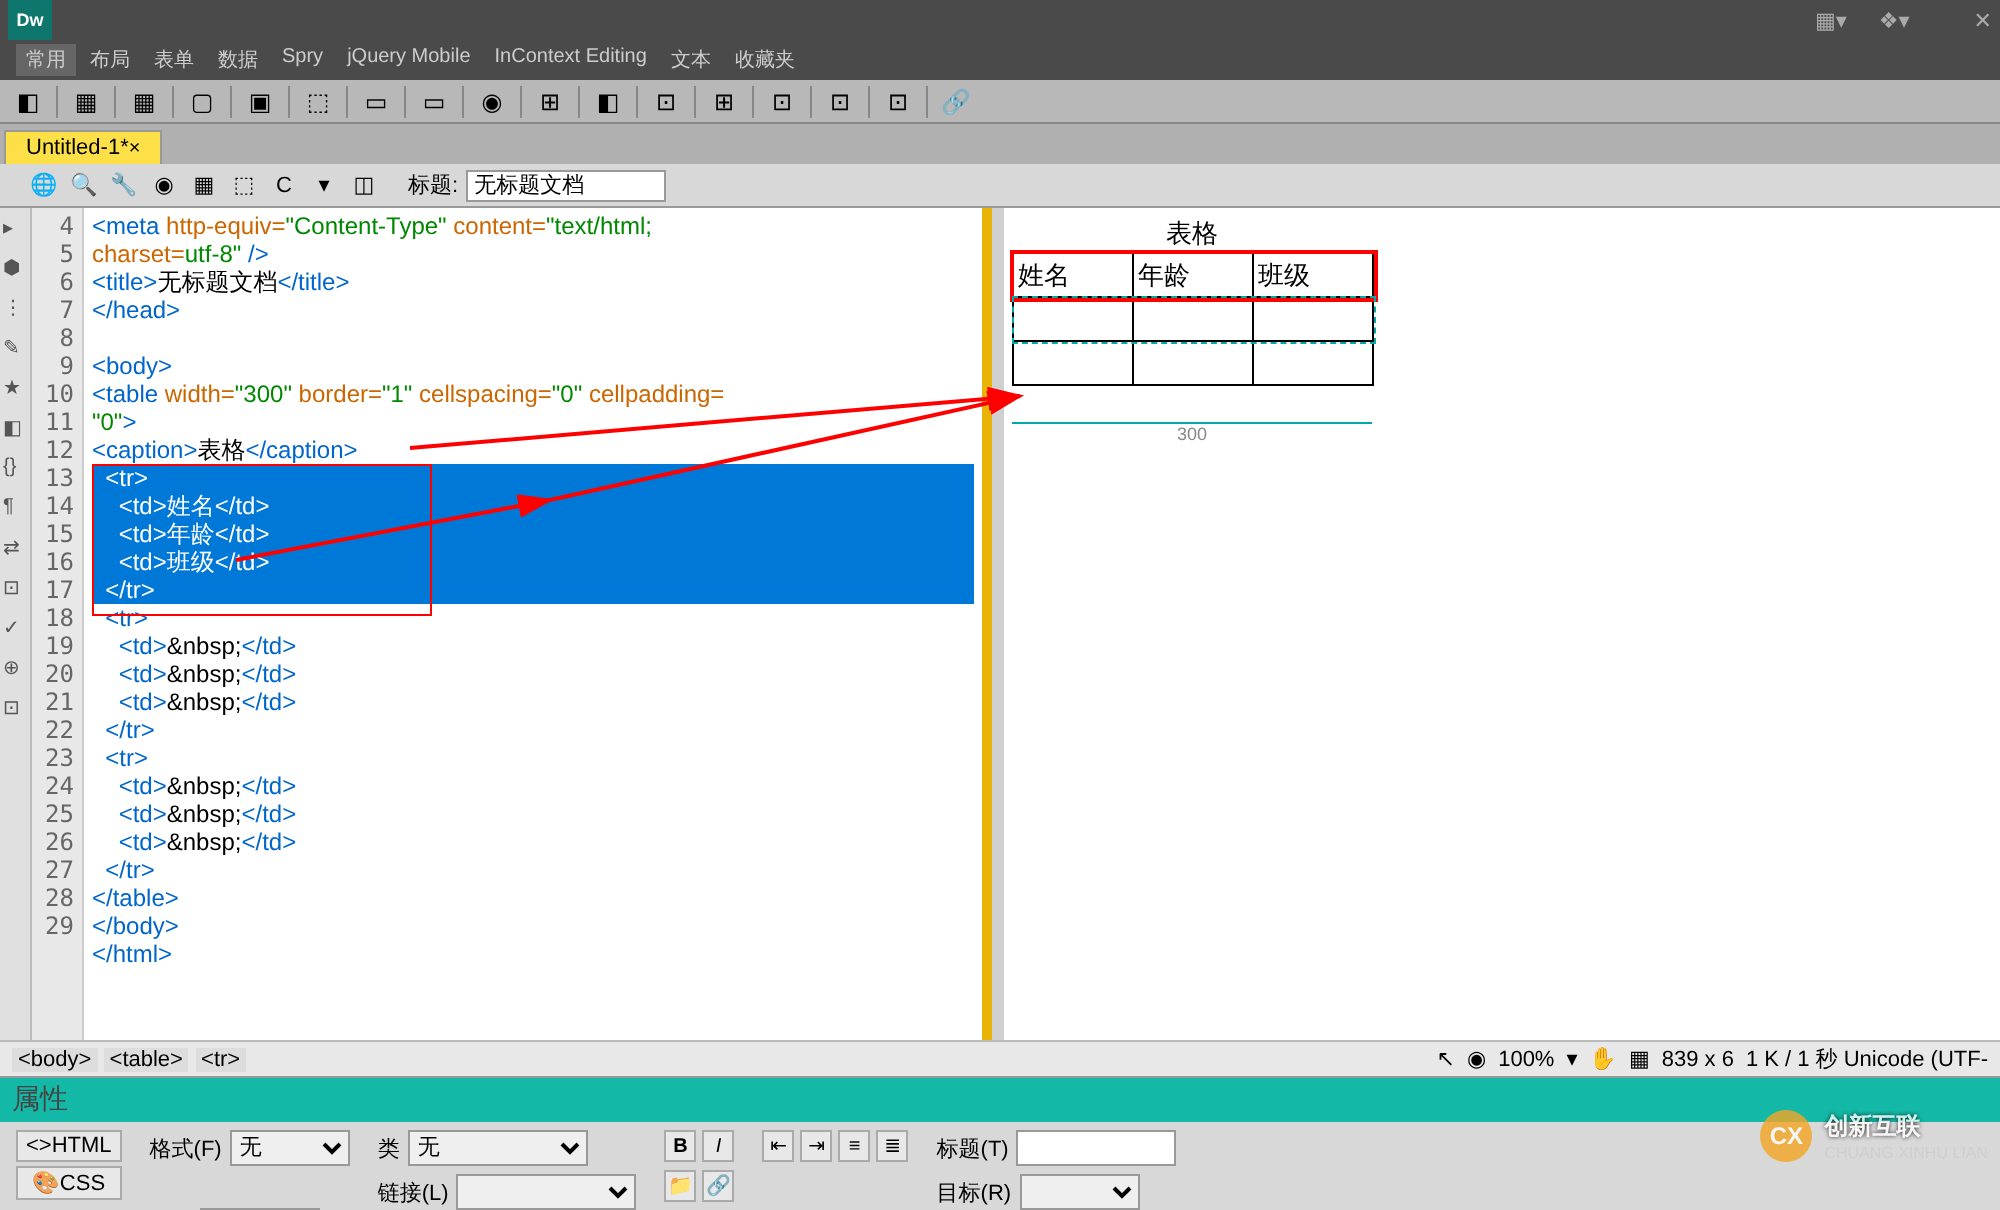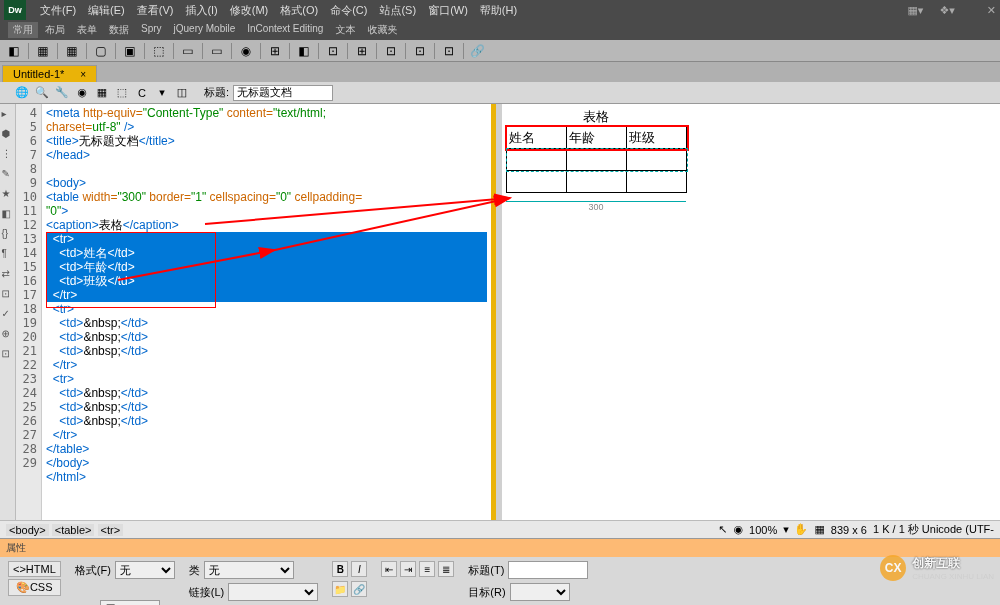--- a/index.html
+++ b/index.html
@@ -1,32 +1,32 @@
 <!DOCTYPE html>
 <html><head>
 <meta charset="utf-8">
 <style>
 * { margin: 0; padding: 0; box-sizing: border-box; font-family: "Microsoft YaHei", Arial, sans-serif; }
 body { width: 1000px; height: 605px; background: #a9a9a9; overflow: hidden; font-size: 11px; }
 
 .menu-bar { height: 20px; background: #4a4a4a; color: #ddd; display: flex; align-items: center; padding: 0 4px; }
-.menu-logo { width: 22px; height: 20px; background: #14532d; color: white; font-weight: bold; display: flex; align-items: center; justify-content: center; margin-right: 8px; font-size: 9px; }
+.menu-logo { width: 22px; height: 20px; background: #0f766e; color: white; font-weight: bold; display: flex; align-items: center; justify-content: center; margin-right: 8px; font-size: 9px; }
 .menu-item { padding: 0 6px; cursor: pointer; font-size: 11px; }
 .menu-expand { margin-left: 6px; color: #aaa; }
 
 .toolbar1 { height: 20px; background: #4a4a4a; display: flex; align-items: center; padding: 0 8px; gap: 8px; }
 .tool-tab { color: #ccc; padding: 1px 5px; cursor: pointer; font-size: 10px; }
 .tool-tab.active { background: #666; }
 
 .toolbar2 { height: 22px; background: #b8b8b8; border-bottom: 1px solid #888; display: flex; align-items: center; padding: 0 6px; gap: 6px; }
 .toolbar2 .icon { width: 16px; height: 16px; display: flex; align-items: center; justify-content: center; font-size: 12px; cursor: pointer; }
 .sep { width: 1px; height: 16px; background: #888; }
 
 .doc-tab-bar { height: 20px; background: #b0b0b0; display: flex; align-items: flex-end; padding-left: 2px; }
-.doc-tab { background: #eab308; padding: 2px 10px; font-size: 11px; border: 1px solid #999; border-bottom: none; display: flex; align-items: center; gap: 16px; }
+.doc-tab { background: #fde047; padding: 2px 10px; font-size: 11px; border: 1px solid #999; border-bottom: none; display: flex; align-items: center; gap: 0; }
 .doc-tab .close { font-size: 10px; cursor: pointer; }
 
 .view-bar { height: 22px; background: #d8d8d8; border-bottom: 1px solid #999; display: flex; align-items: center; padding: 0 4px; gap: 2px; }
 .view-btn { padding: 2px 8px; font-size: 11px; border: 1px solid #aaa; background: #e8e8e8; cursor: pointer; }
 .view-btn.active { background: #fff; border-color: #666; }
 .view-icons { display: flex; gap: 4px; margin-left: 10px; }
 .view-icons .ic { width: 16px; height: 16px; font-size: 11px; cursor: pointer; display: flex; align-items: center; justify-content: center; }
 .title-area { margin-left: 12px; display: flex; align-items: center; gap: 4px; }
 .title-input { width: 100px; height: 16px; font-size: 11px; border: 1px solid #999; padding: 0 3px; }
 
@@ -46,49 +46,48 @@
 .red-box { position: absolute; border: 1px solid red; pointer-events: none; }
 
 .splitter { width: 6px; background: #d0d0d0; cursor: col-resize; }
 
 .design-pane { flex: 1; background: #fff; position: relative; padding: 4px; }
 .design-caption { text-align: center; font-size: 13px; width: 180px; margin-left: 0; }
 .design-table { border-collapse: collapse; margin-left: 0; }
 .design-table td { border: 1px solid #000; width: 60px; height: 22px; font-size: 13px; padding: 0 2px; }
 .design-table tr:first-child { outline: 2px solid red; }
 .design-table tr:nth-child(2) { outline: 1px dashed #0aa; }
-.ruler-mark { font-size: 9px; color: #888; text-align: center; width: 180px; border-top: 1px solid #0aa; margin-top: 8px; }
+.ruler-mark { font-size: 9px; color: #888; text-align: center; width: 180px; border-top: 1px solid #0aa; margin-top: 18px; }
 
 .arrow-svg { position: absolute; top: 0; left: 0; width: 1000px; height: 520px; pointer-events: none; }
 
 .tag-selector { height: 18px; background: #e8e8e8; border-top: 1px solid #bbb; display: flex; align-items: center; justify-content: space-between; padding: 0 6px; font-size: 11px; }
 .tag-path span { background: #ddd; padding: 0 3px; cursor: pointer; }
 .status-right { display: flex; gap: 6px; align-items: center; }
 
 .props-panel { height: 84px; background: #d8d8d8; border-top: 1px solid #999; }
-.props-title { padding: 2px 6px; font-size: 10px; color: #444; background: #fdba74; }
+.props-title { padding: 2px 6px; font-size: 14px; color: #444; background: #14b8a6; }
 .props-body { display: flex; padding: 4px 8px; gap: 14px; align-items: flex-start; flex-wrap: wrap; }
 .props-col { display: flex; align-items: center; gap: 4px; font-size: 11px; }
 .props-col select, .props-col input { font-size: 11px; height: 18px; border: 1px solid #999; }
 .props-col select { width: 60px; }
 .props-col input[type="text"] { width: 80px; }
 .fmt-icons { display: flex; gap: 3px; }
 .fmt-icons .fi { width: 16px; height: 16px; border: 1px solid #aaa; display: flex; align-items: center; justify-content: center; font-size: 10px; cursor: pointer; background: #e8e8e8; }
 
 .watermark { position: absolute; right: 6px; bottom: 24px; display: flex; align-items: center; gap: 6px; opacity: 0.8; }
 .wm-logo { width: 26px; height: 26px; background: #f5a623; border-radius: 50%; display: flex; align-items: center; justify-content: center; color: #fff; font-weight: bold; font-size: 12px; }
 .wm-text { color: #fff; font-size: 12px; font-weight: bold; text-shadow: 0 0 2px #000; }
 .wm-sub { color: #ccc; font-size: 8px; }
 </style>
 </head>
 <body>
 
 <div class="menu-bar">
   <div class="menu-logo">Dw</div>
-  <div id="menu-items"><span class="menu-item">文件(F)</span><span class="menu-item">编辑(E)</span><span class="menu-item">查看(V)</span><span class="menu-item">插入(I)</span><span class="menu-item">修改(M)</span><span class="menu-item">格式(O)</span><span class="menu-item">命令(C)</span><span class="menu-item">站点(S)</span><span class="menu-item">窗口(W)</span><span class="menu-item">帮助(H)</span></div>
   <div style="flex:1"></div>
   <div id="menu-expanders" style="display:flex;gap:10px">
       <span class="menu-expand">▦▾</span>
       <span class="menu-expand">❖▾</span>
       <span class="menu-expand"></span>
       <span class="menu-expand">✕</span>
     </div>
 </div>
 
 <div class="toolbar1">

